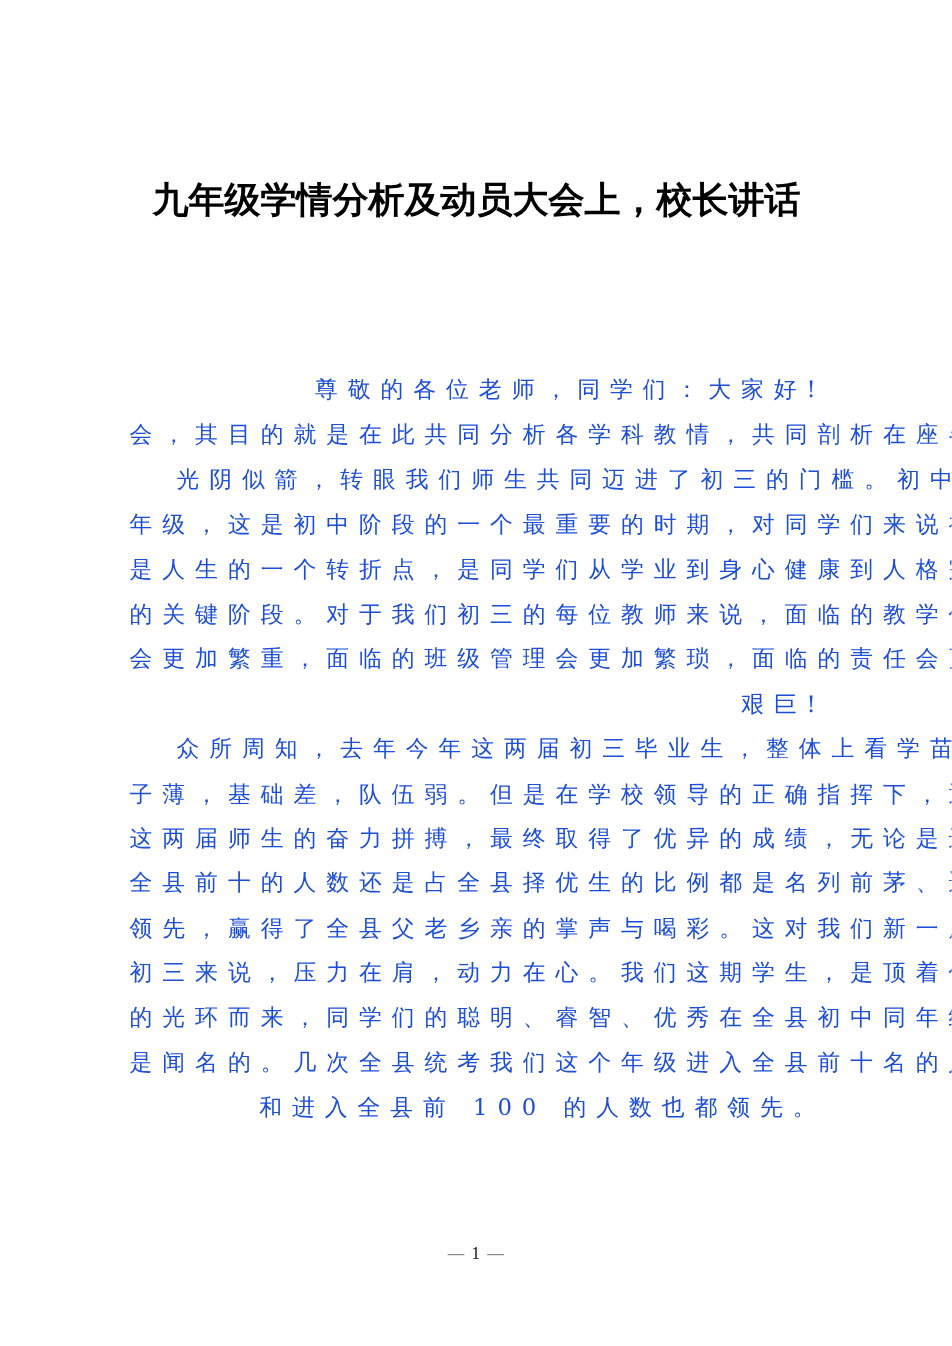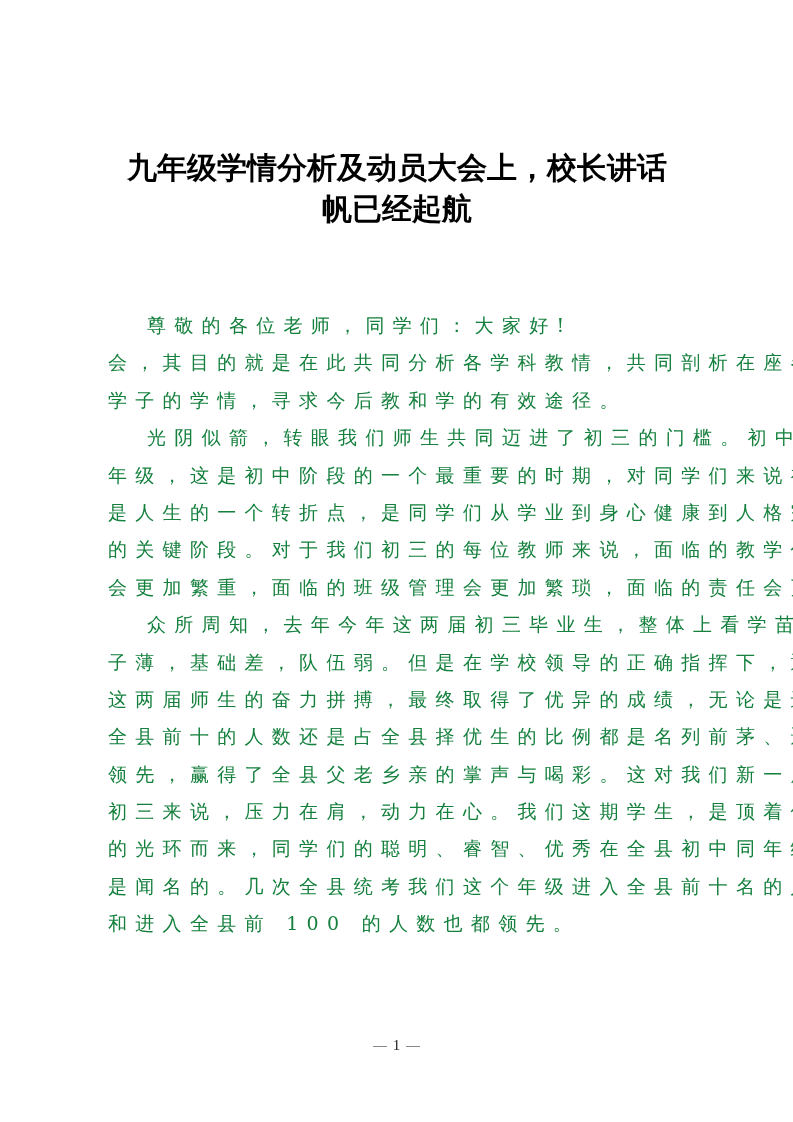--- a/index.html
+++ b/index.html
@@ -7,54 +7,54 @@
   .page { position: absolute; left: 0; top: 0; width: 793px; height: 884px; background: #fff; }
   .title {
     position: absolute; left: 104px; top: 148px; width: 586px;
     font-family: "DejaVu Sans", sans-serif; font-weight: bold;
     font-size: 30px; line-height: 40.5px; text-align: center; color: #000;
     letter-spacing: 0px;
   }
   .title .tline { display: block; white-space: nowrap; }
   .body {
     position: absolute; left: 108px; top: 307px; width: 580px;
-    font-family: "DejaVu Serif", serif; font-size: 19px; color: #15803d;
+    font-family: "DejaVu Serif", serif; font-size: 19px; color: #1d4ed8;
     line-height: 37.4px;
+    text-align: right;
   }
   .line { display: block; white-space: nowrap; letter-spacing: 8.3px; height: 37.4px; }
   .line.indent { padding-left: 39px; }
   .pageno {
     position: absolute; left: 0; width: 793px; top: 1037px; text-align: center;
     font-family: "Liberation Serif", serif; font-size: 15px; color: #222;
   }
   .pageno .dash { display: inline-block; width: 14px; height: 1px; background: #888; vertical-align: middle; margin: 0 6px; }
 </style>
 </head>
 <body>
 
 <div class="page">
   <div class="title">
     <span class="tline">九年级学情分析及动员大会上，校长讲话</span>
-    <span class="tline">帆已经起航</span>
   </div>
 
   <div class="body">
     <div>
       <span class="line indent">尊敬的各位老师，同学们：大家好!</span>
     </div>
     <div>
       <span class="line">会，其目的就是在此共同分析各学科教情，共同剖析在座各位</span>
-      <span class="line">学子的学情，寻求今后教和学的有效途径。</span>
     </div>
     <div>
       <span class="line indent">光阴似箭，转眼我们师生共同迈进了初三的门槛。初中三</span>
       <span class="line">年级，这是初中阶段的一个最重要的时期，对同学们来说初三</span>
       <span class="line">是人生的一个转折点，是同学们从学业到身心健康到人格完善</span>
       <span class="line">的关键阶段。对于我们初三的每位教师来说，面临的教学任务</span>
       <span class="line">会更加繁重，面临的班级管理会更加繁琐，面临的责任会更加</span>
+      <span class="line">艰巨!</span>
     </div>
     <div>
       <span class="line indent">众所周知，去年今年这两届初三毕业生，整体上看学苗底</span>
       <span class="line">子薄，基础差，队伍弱。但是在学校领导的正确指挥下，通过</span>
       <span class="line">这两届师生的奋力拼搏，最终取得了优异的成绩，无论是进入</span>
       <span class="line">全县前十的人数还是占全县择优生的比例都是名列前茅、遥遥</span>
       <span class="line">领先，赢得了全县父老乡亲的掌声与喝彩。这对我们新一届的</span>
       <span class="line">初三来说，压力在肩，动力在心。我们这期学生，是顶着优秀</span>
       <span class="line">的光环而来，同学们的聪明、睿智、优秀在全县初中同年级中</span>
       <span class="line">是闻名的。几次全县统考我们这个年级进入全县前十名的人数</span>

